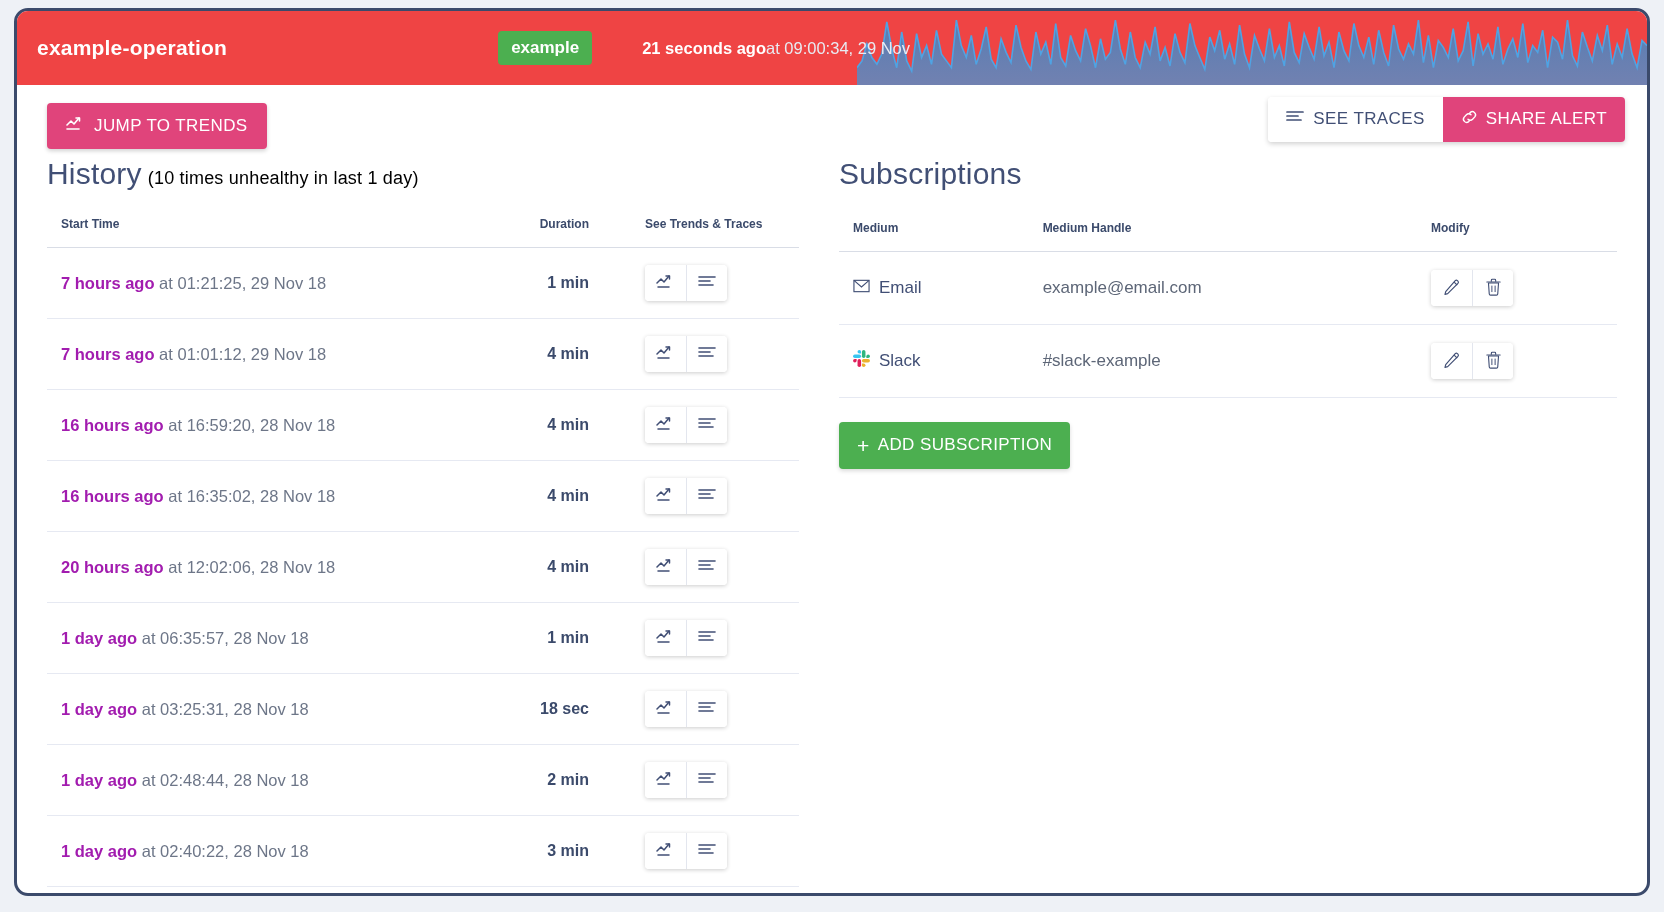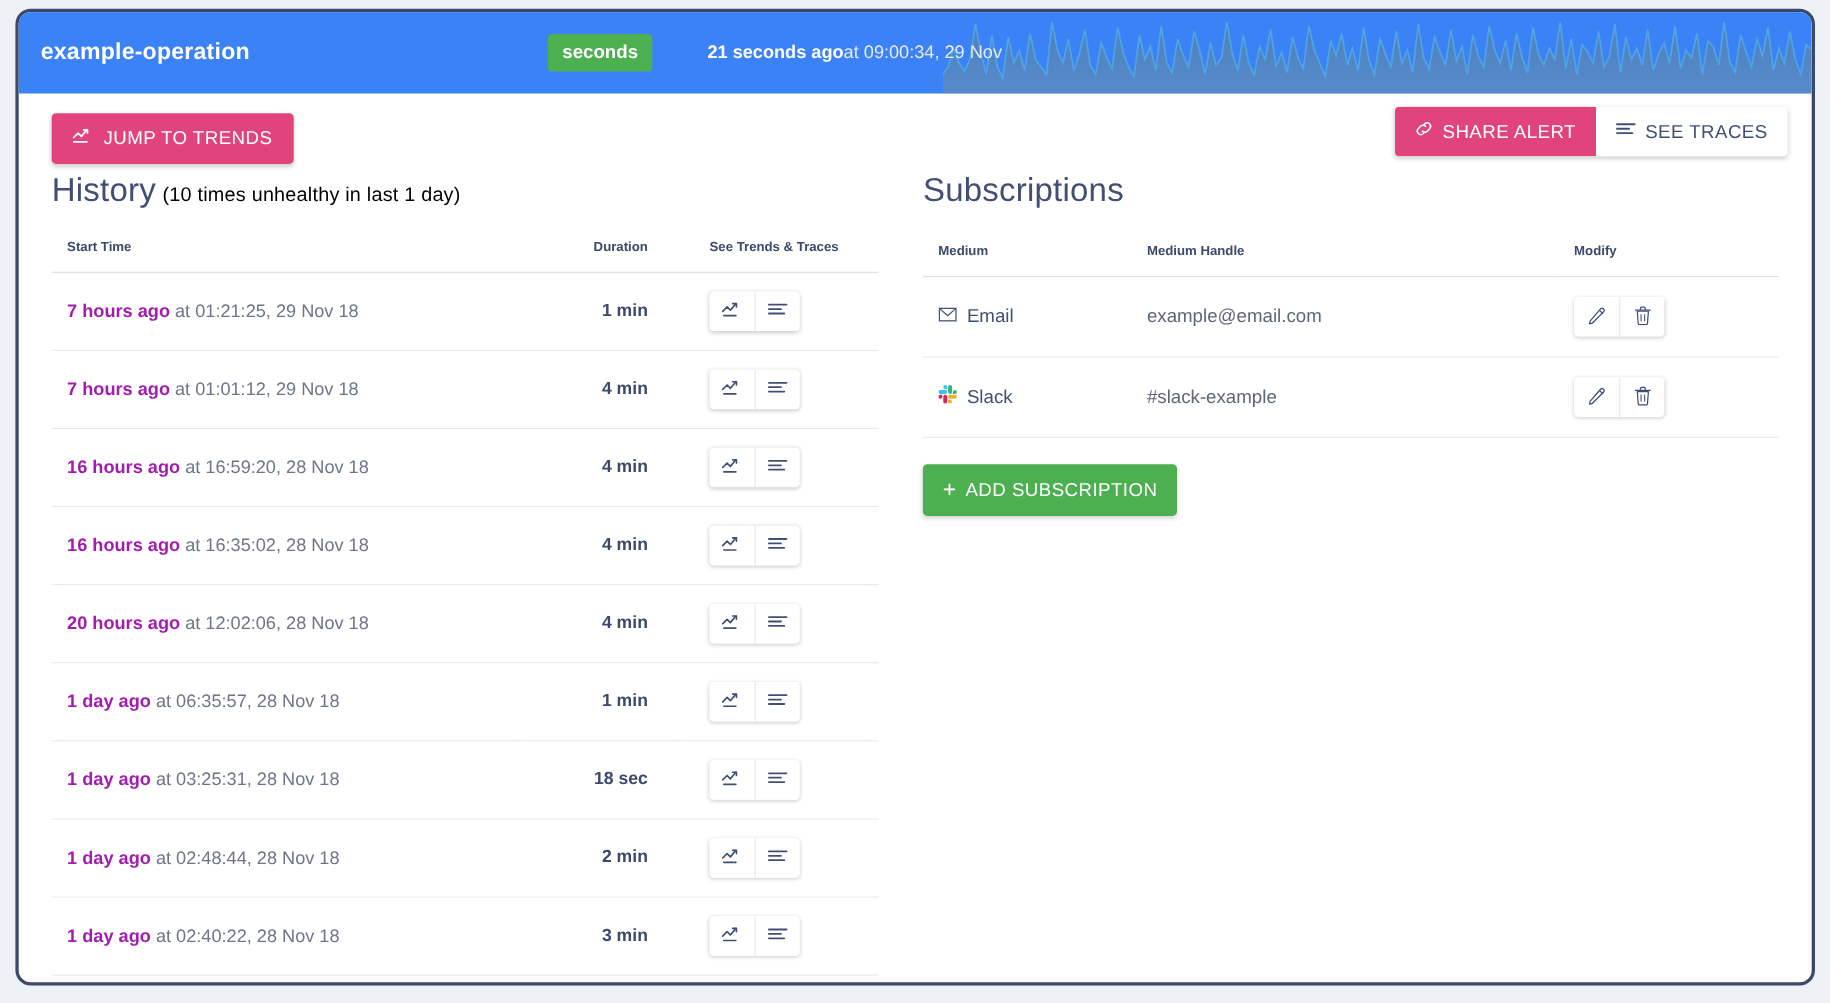--- a/index.html
+++ b/index.html
@@ -20,21 +20,21 @@
     background: #ffffff;
     border: 3px solid #3b4a6b;
     border-radius: 14px;
     overflow: hidden;
   }
 
   
   .header {
     position: relative;
     height: 74px;
-    background: #3b82f6;
+    background: #ef4444;
     display: flex;
     align-items: center;
     overflow: hidden;
   }
   .header-title {
     margin-left: 20px;
     color: #ffffff;
     font-size: 21px;
     font-weight: bold;
     letter-spacing: 0.2px;
@@ -75,21 +75,21 @@
   
   .actionbar {
     position: relative;
     height: 72px;
   }
   .btn {
     font-family: "Liberation Sans", sans-serif;
     border: none;
     cursor: pointer;
     display: inline-flex;
-    align-items: flex-end;
+    align-items: flex-start;
     gap: 8px;
     white-space: nowrap;
   }
   .btn-jump {
     position: absolute;
     left: 30px;
     top: 18px;
     background: #e0447b;
     color: #ffffff;
     font-size: 17px;
@@ -224,21 +224,21 @@
   .plus-icon { font-size: 21px; line-height: 1; font-weight: 300; }
 </style>
 </head>
 <body>
 
 <div id="app">
 
   <div class="header">
     <div class="header-title">example-operation</div>
 
-    <div class="status-badge">seconds</div>
+    <div class="status-badge">example</div>
 
     <div class="header-time">
       <b>21 seconds ago</b><span>at 09:00:34, 29 Nov </span>
     </div>
 
     <div class="spark-wrap">
       <svg viewBox="0 0 790 74" preserveAspectRatio="none">
         <defs>
           <linearGradient id="sparkFill" x1="0" y1="0" x2="0" y2="1">
             <stop offset="0%" stop-color="#4f7fb8" stop-opacity="0.95"></stop>
@@ -257,38 +257,38 @@
         <svg width="20" height="15" viewBox="0 0 20 15" fill="none">
           <polyline points="1,9 5,5 8,8 13,2" stroke="#ffffff" stroke-width="1.6" fill="none" stroke-linecap="round" stroke-linejoin="round"></polyline>
           <polyline points="10,2 13.5,2 13.5,5" stroke="#ffffff" stroke-width="1.6" fill="none" stroke-linecap="round" stroke-linejoin="round"></polyline>
           <line x1="1" y1="13" x2="13" y2="13" stroke="#ffffff" stroke-width="1.6" stroke-linecap="round"></line>
         </svg>
       </span>
       <span>JUMP TO TRENDS</span>
     </button>
 
     <div class="btn-group">
-      <button class="btn btn-share">
-        <span>
-          <svg width="17" height="16" viewBox="0 0 17 16" fill="none">
-            <path d="M7 10.2a3.2 3.2 0 0 0 4.6 0l2.2-2.3a3.2 3.2 0 0 0-4.5-4.5l-1 1" stroke="#ffffff" stroke-width="1.4" stroke-linecap="round"></path>
-            <path d="M10 5.8a3.2 3.2 0 0 0-4.6 0L3.2 8.1a3.2 3.2 0 0 0 4.5 4.5l1-1" stroke="#ffffff" stroke-width="1.4" stroke-linecap="round"></path>
-          </svg>
-        </span>
-        <span>SHARE ALERT</span>
-      </button>
       <button class="btn btn-traces">
         <span>
           <svg width="19" height="14" viewBox="0 0 19 14">
             <line x1="1" y1="2" x2="17" y2="2" stroke="#414f75" stroke-width="1.7" stroke-linecap="round"></line>
             <line x1="1" y1="6" x2="12" y2="6" stroke="#414f75" stroke-width="1.7" stroke-linecap="round"></line>
             <line x1="1" y1="10" x2="15" y2="10" stroke="#414f75" stroke-width="1.7" stroke-linecap="round"></line>
           </svg>
         </span>
         <span>SEE TRACES</span>
+      </button>
+      <button class="btn btn-share">
+        <span>
+          <svg width="17" height="16" viewBox="0 0 17 16" fill="none">
+            <path d="M7 10.2a3.2 3.2 0 0 0 4.6 0l2.2-2.3a3.2 3.2 0 0 0-4.5-4.5l-1 1" stroke="#ffffff" stroke-width="1.4" stroke-linecap="round"></path>
+            <path d="M10 5.8a3.2 3.2 0 0 0-4.6 0L3.2 8.1a3.2 3.2 0 0 0 4.5 4.5l1-1" stroke="#ffffff" stroke-width="1.4" stroke-linecap="round"></path>
+          </svg>
+        </span>
+        <span>SHARE ALERT</span>
       </button>
     </div>
   </div>
 
   <div class="content">
 
     <div class="col-history">
       <div class="section-title">
         <span>History</span>
         <span class="section-sub">(10 times unhealthy in last 1 day)</span>

